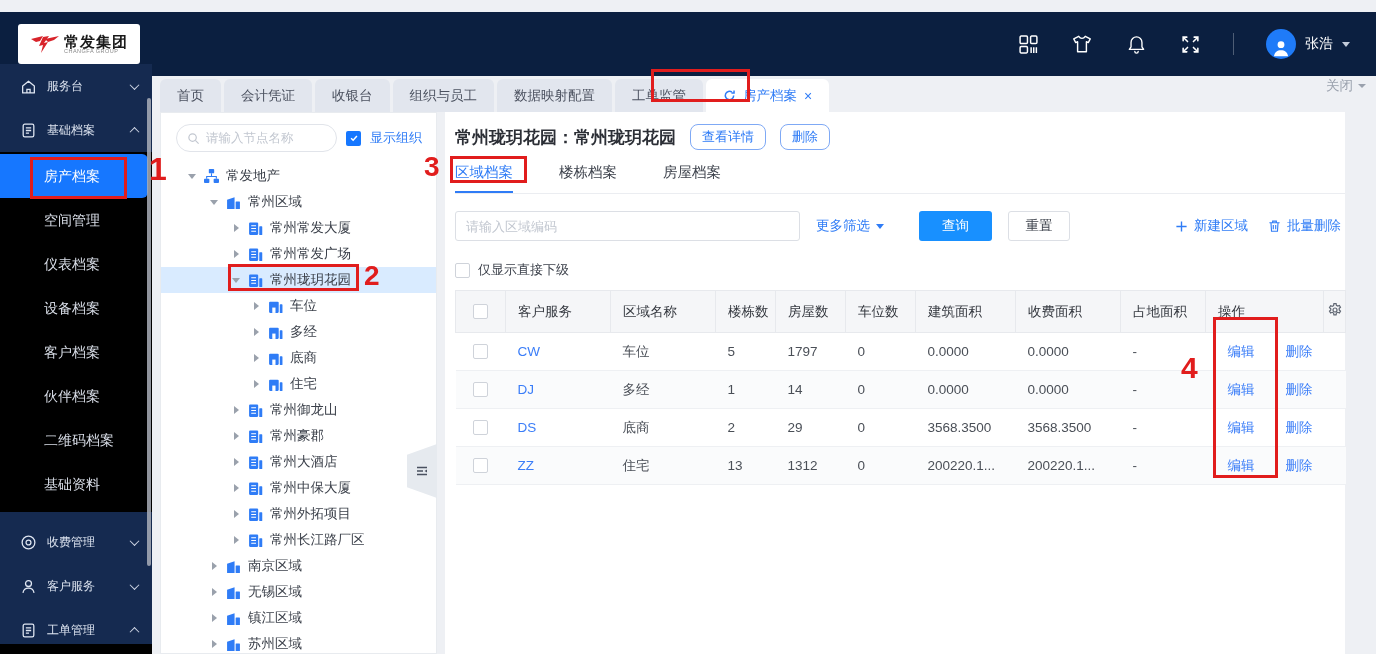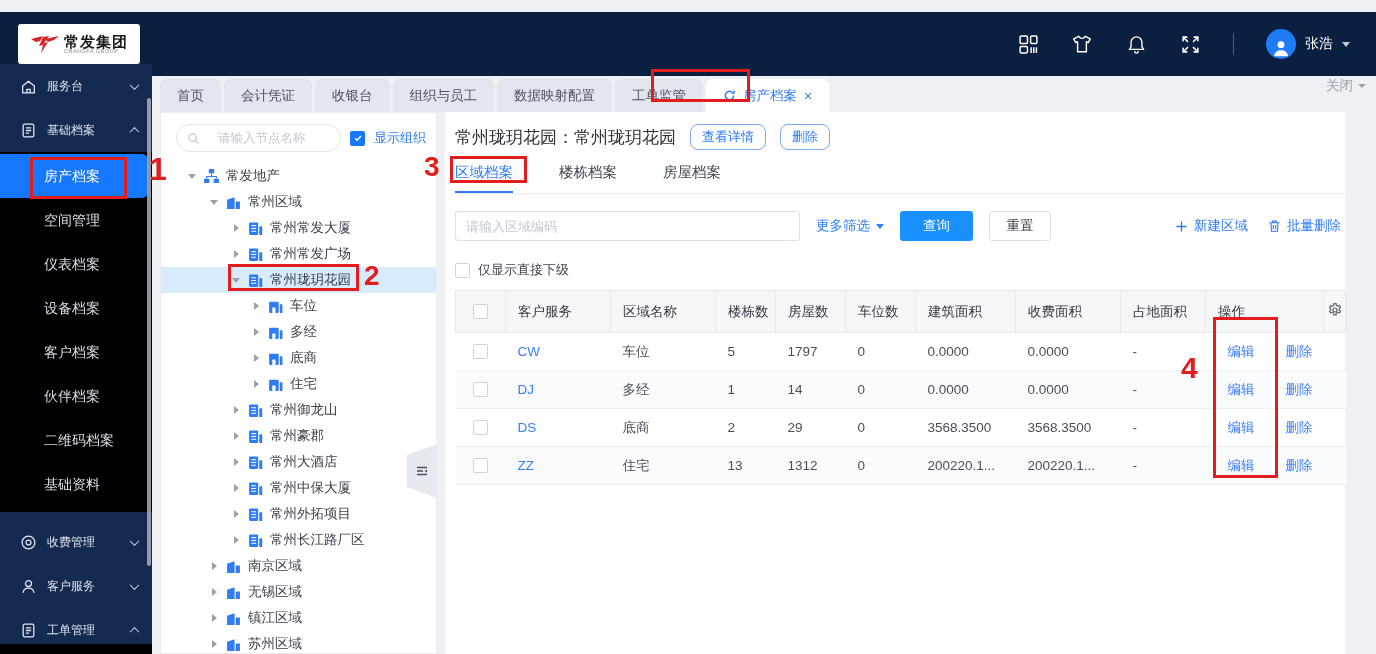--- a/index.html
+++ b/index.html
@@ -38,50 +38,50 @@
   .tabbar{position:absolute;left:152px;top:64px;width:1224px;height:48px;display:flex;align-items:flex-end;gap:3px;padding:0 0 0 8px}
   .tab-chip{height:33px;background:#e2e6ee;border-radius:6px 6px 0 0;padding:0 17px;font-size:13.5px;color:#4c5260;display:flex;align-items:center;gap:7px;cursor:pointer;white-space:nowrap}
   .tab-chip.active{background:#fff;color:#2f7cf6}
   .tab-x{font-size:14px;color:#2f7cf6;line-height:1}
   .tabbar-close{position:absolute;right:10px;top:13px;display:flex;align-items:center;gap:5px;color:#9aa1ad;font-size:13.5px;cursor:pointer}
   .tri-down-g{width:0;height:0;border:4px solid transparent;border-top:4.5px solid #9aa1ad;margin-top:4px}
 
   
   .tree-panel{position:absolute;left:160px;top:112px;width:277px;height:542px;background:#fff;border:1px solid #e8ebef}
   .tree-head{display:flex;align-items:center;gap:9px;padding:11px 8px 4px 15px}
-  .tree-search{flex:0 0 161px;height:28px;border:1px solid #e1e4ea;border-radius:15px;display:flex;align-items:center;gap:18px;padding:0 10px;background:#fff}
+  .tree-search{flex:0 0 161px;height:28px;border:1px solid #e1e4ea;border-radius:15px;display:flex;align-items:center;gap:6px;padding:0 10px;background:#fff}
   .tree-search input{border:none;outline:none;width:112px;font-size:12.5px;color:#333;background:transparent}
   .tree-search input::placeholder{color:#c2c7d0}
   .cb{width:15px;height:15px;border-radius:2px;flex:0 0 15px;display:flex;align-items:center;justify-content:center}
   .cb.checked{background:#1677ff}
   .cb.empty{background:#fff;border:1px solid #cfd3da}
   .showorg-label{font-size:13px;color:#2f7cf6}
   .tree-body{padding-top:7px;font-size:13.5px;color:#3b404a}
   .tn{height:26px;display:flex;align-items:center;gap:7px;cursor:pointer;white-space:nowrap}
   .tn.selected{background:#d9ebff}
   .car{width:10px;height:10px;flex:0 0 10px;display:flex;align-items:center;justify-content:center}
   .ce{width:0;height:0;border:4.5px solid transparent;border-top:5.5px solid #9aa1ac;margin-top:5px}
   .cc{width:0;height:0;border:4.5px solid transparent;border-left:5.5px solid #9aa1ac;margin-left:4px}
   .nicon{width:15px;height:15px;flex:0 0 15px}
   .flap{position:absolute;right:-1px;top:331px;width:30px;height:54px;background:#e6eaef;clip-path:polygon(100% 0,100% 100%,0 80%,0 20%);display:flex;align-items:center;justify-content:center;cursor:pointer}
 
   
   .main-panel{position:absolute;left:445px;top:112px;width:900px;height:542px;background:#fff;padding:10px 0 0 10px}
   .mhead{display:flex;align-items:center;gap:14px;padding-top:2px}
-  .mtitle{font-size:17px;font-weight:400;color:#2c2f36}
+  .mtitle{font-size:17px;font-weight:700;color:#2c2f36}
   .obtn{height:26px;padding:0 11px;border:1px solid #7fa9f5;border-radius:8px;background:#fff;color:#2f7cf6;font-size:13px;cursor:pointer}
   .mtabs{display:flex;gap:46px;margin-top:13px;border-bottom:1px solid #ebedf1;height:31px;font-size:14.5px;color:#3c414b}
   .mtab{cursor:pointer;padding-bottom:9px}
   .mtab.active{color:#2f7cf6;border-bottom:2px solid #2f7cf6}
   .filters{display:flex;align-items:center;margin-top:17px;padding-right:4px}
   .finput{width:345px;height:30px;border:1px solid #dcdfe5;border-radius:3px;padding:0 10px;font-size:13px;color:#333;outline:none}
   .finput::placeholder{color:#c2c7d0}
   .morefilter{margin-left:16px;display:flex;align-items:center;gap:6px;color:#2f7cf6;font-size:13.5px;cursor:pointer}
   .tri-down-b{width:0;height:0;border:4.5px solid transparent;border-top:5px solid #2f7cf6;margin-top:4px}
-  .btn-primary{margin-left:16px;width:73px;height:30px;background:#1890ff;border:none;border-radius:3px;color:#fff;font-size:13.5px;cursor:pointer}
+  .btn-primary{margin-left:35px;width:73px;height:30px;background:#1890ff;border:none;border-radius:3px;color:#fff;font-size:13.5px;cursor:pointer}
   .btn-plain{margin-left:16px;width:62px;height:30px;background:#fff;border:1px solid #dcdfe5;border-radius:3px;color:#3c414b;font-size:13.5px;cursor:pointer}
   .right-links{margin-left:auto;display:flex;align-items:center;gap:20px;color:#2f7cf6;font-size:13.5px}
   .rlink{display:flex;align-items:center;gap:6px;cursor:pointer}
   .cbrow{display:flex;align-items:center;gap:8px;margin-top:20px;font-size:13px;color:#3c414b}
 
   table.grid{margin-top:11px;width:890px;border-collapse:collapse;table-layout:fixed;font-size:13.5px}
   .grid th{background:#f5f6f8;border:1px solid #e7e9ed;height:42px;font-weight:normal;color:#34383f;text-align:left;padding:0 12px;white-space:nowrap;overflow:hidden}
   .grid td{height:38px;border-bottom:1px solid #eef0f3;color:#4a4f57;padding:0 12px;white-space:nowrap;overflow:hidden}
   .grid tr.alt td{background:#fafbfc}
   .grid .ctr{text-align:center;padding:0}

